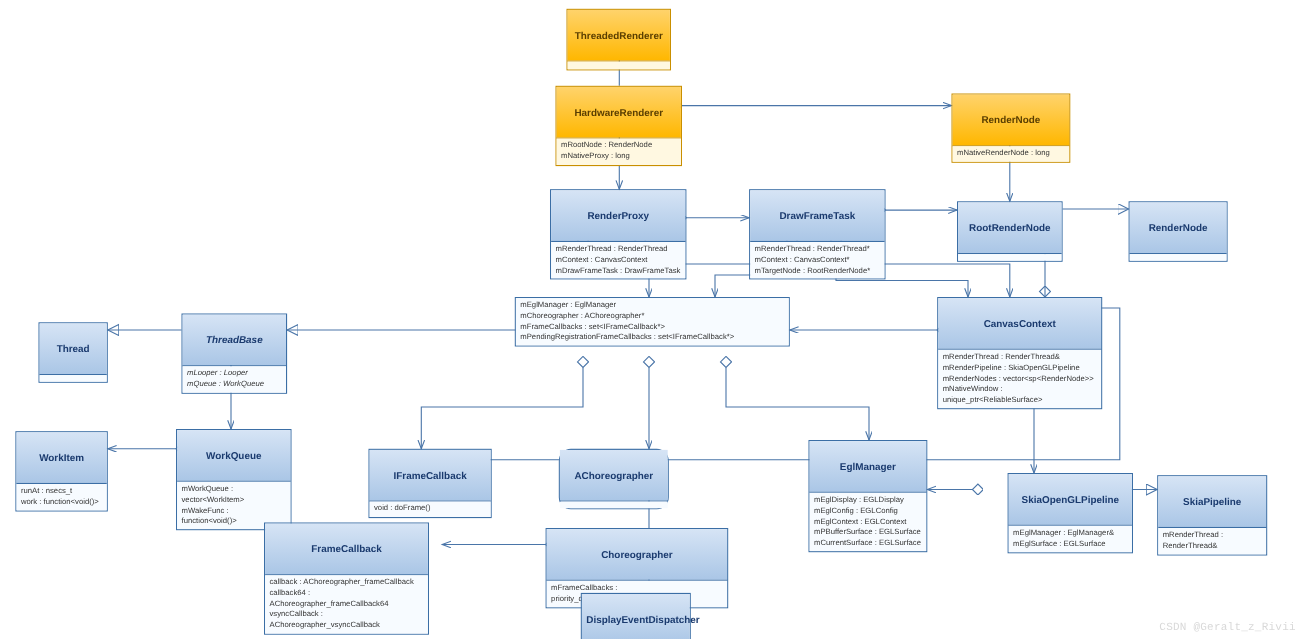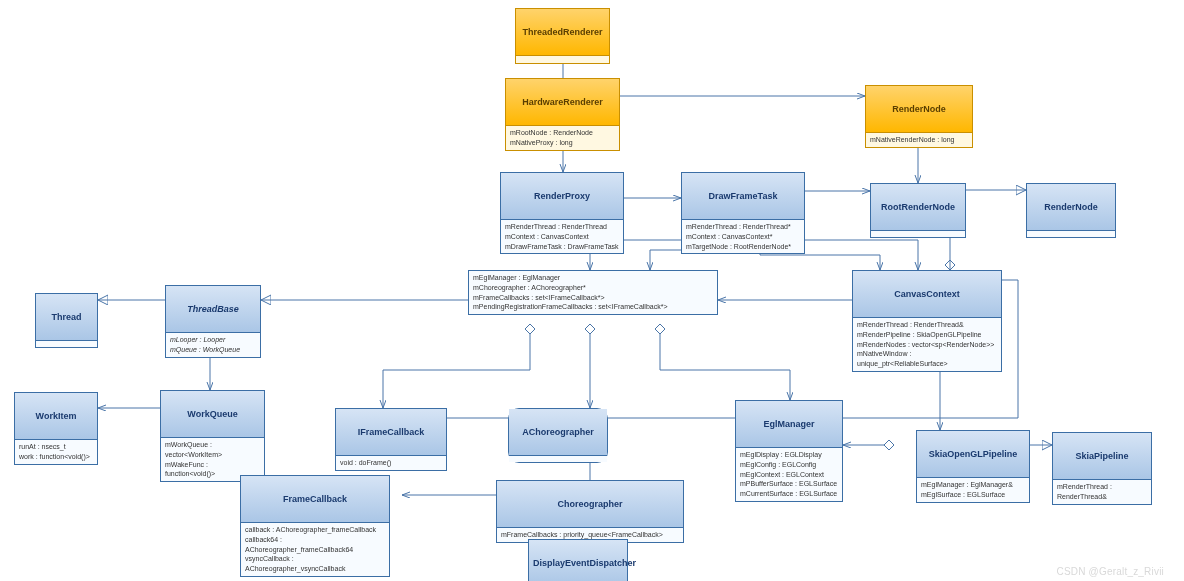--- a/index.html
+++ b/index.html
@@ -46,25 +46,25 @@
     width: 1184px; height: 581px;
     pointer-events: none;
   }
   svg.lines line, svg.lines polyline, svg.lines path {
     stroke: #4a75a8;
     stroke-width: 1;
     fill: none;
   }
   .watermark {
     position: absolute;
-    right: 20px;
+    right: 6px;
     bottom: 4px;
     font-size: 10px;
     color: #d9d9d9;
-    font-family: Liberation Sans, sans-serif;
+    font-family: Liberation Mono, monospace;
     letter-spacing: 0.2px;
   }
 </style>
 </head>
 <body>
 
 <svg class="lines">
   <defs>
     <marker id="arrow" markerWidth="10" markerHeight="10" refX="8" refY="3" orient="auto">
       <path d="M0,0 L8,3 L0,6" fill="none" stroke="#4a75a8"></path>
@@ -268,21 +268,21 @@
 
 <div class="box" style="left:240px; top:475px; width:150px;">
   <div class="title">FrameCallback</div>
   <div class="attrs">
     <div>callback : AChoreographer_frameCallback</div>
     <div>callback64 : AChoreographer_frameCallback64</div>
     <div>vsyncCallback : AChoreographer_vsyncCallback</div>
   </div>
 </div>
 
-<div class="box" style="left:496px; top:480px; width:188px;">
+<div class="box" style="left:496px; top:480px; width:166px;">
   <div class="title">Choreographer</div>
   <div class="attrs">
       <div>mFrameCallbacks : priority_queue&lt;FrameCallback&gt;</div>
     </div>
 </div>
 
 <div class="box" style="left:528px; top:539px; width:100px;">
   <div class="title">DisplayEventDispatcher</div>
   <div class="attrs" style="height:2px;"></div>
 </div>

